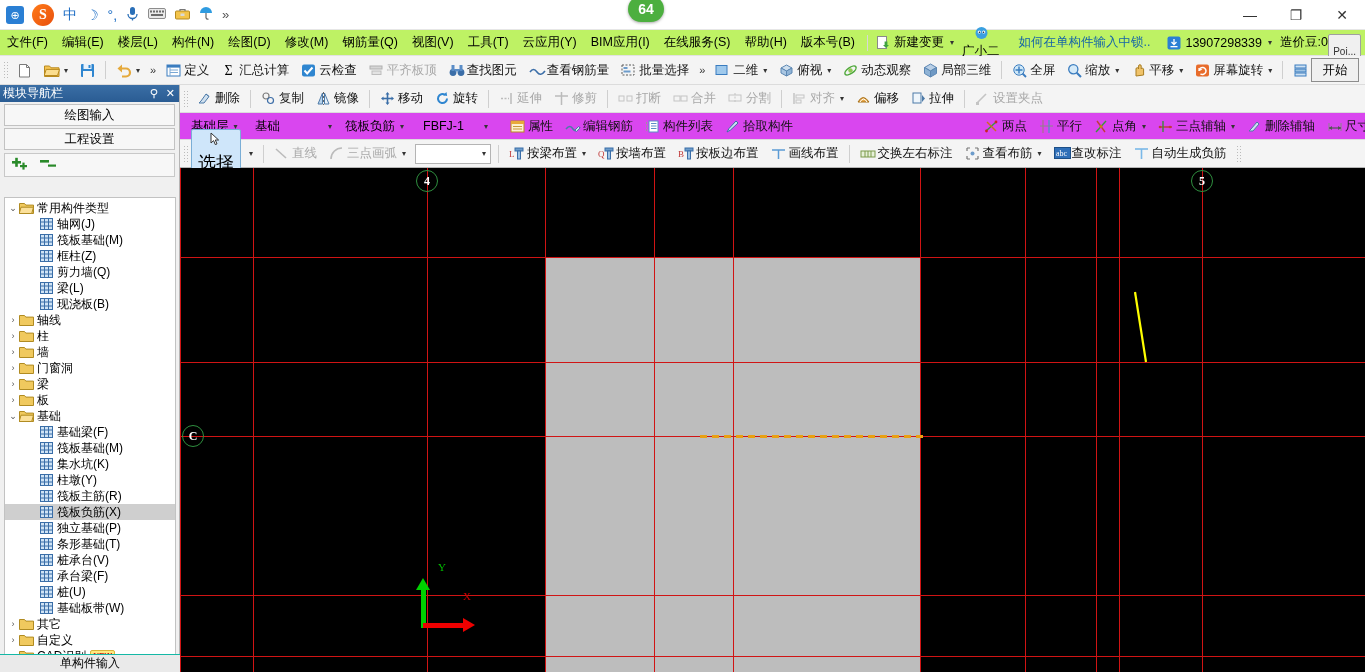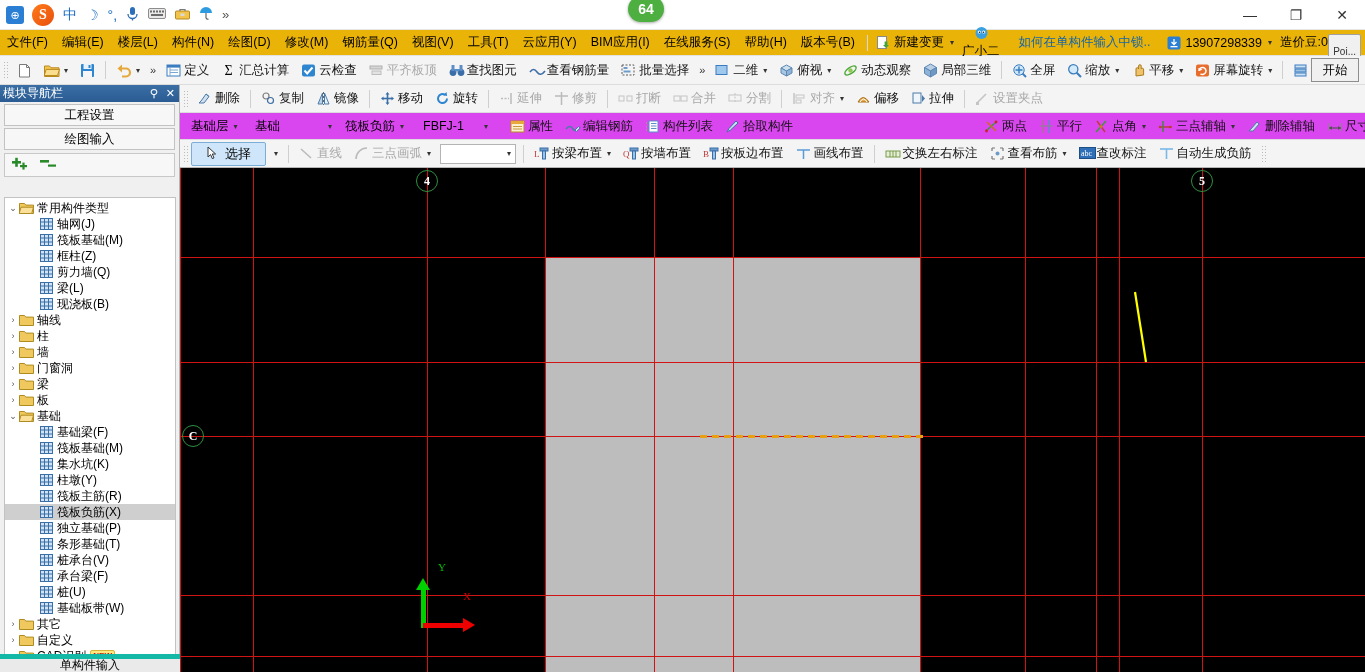--- a/index.html
+++ b/index.html
@@ -42,21 +42,21 @@
   }
   .ime-item { font-size:14px; color:#1b6cc4; }
   .ime-kb { font-size:13px; color:#555; }
   .win-ctrl { position:absolute; right:0; top:0; height:30px; display:flex; align-items:center; }
   .win-btn { width:46px;height:30px;display:flex;align-items:center;justify-content:center;
              font-size:14px;color:#333; }
 
   
   .menubar {
     position:absolute; left:0; top:30px; width:1365px; height:26px;
-    background:#eab308; display:flex; align-items:center;
+    background:#bef264; display:flex; align-items:center;
     border-bottom:1px solid #e2e2e2;
   }
   .menu-item { padding:3px 7px; font-size:12.5px; color:#000; white-space:nowrap; cursor:default; }
   .menu-sep { width:1px;height:16px;background:#d8d8d8;margin:0 5px; }
   .menu-extra { display:flex; align-items:center; gap:4px; font-size:12.5px; white-space:nowrap;}
   .mi-icon { width:14px;height:14px;display:inline-block;vertical-align:middle; }
   .green-link { color:#1565a8; }
   .caret { font-size:8px; color:#333; margin-left:2px; }
   .poi-tip {
     position:absolute; right:4px; top:34px; background:#f0f0f0; border:1px solid #a0a0a0;
@@ -96,22 +96,22 @@
     padding:0 2px 0 5px; margin:0 3px; color:#000;
   }
   .combo .cb-caret { font-size:8px; color:#333; padding-left:5px; padding-right:2px;}
   .flatcombo {
     display:flex;align-items:center; height:20px; font-size:12.5px; color:#000;
     padding:0 2px 0 4px; margin:0 1px;
   }
   .flatcombo .cb-caret { font-size:8px; color:#333; padding:0 5px; }
 
   .sel-btn {
-    display:flex;align-items:center;gap:4px;padding:2px 14px;font-size:13px;
-    background:#cfe6fa; border:1px solid #7aaed6; border-radius:2px; color:#000;
+    display:flex;align-items:center;gap:4px;padding:2px 6px;font-size:18px;
+    background:#cfe6fa; border:1px solid #7aaed6; border-radius:2px; color:#000;flex-direction:column;
   }
 
   
   .navpanel {
     position:absolute; left:0; top:85px; width:180px; height:587px;
     background:#f0f0f0; border-right:1px solid #b5b5b5;
   }
   .nav-title {
     height:17px; background:linear-gradient(#3a6ea5,#2a5c93);
     display:flex;align-items:center; color:#fff; font-size:12px; padding-left:3px;
@@ -138,21 +138,21 @@
   .folder { width:15px;height:13px;flex:0 0 auto;margin-right:3px; }
   .leaficon { width:15px;height:14px;flex:0 0 auto;margin-right:3px; }
   .tlabel { font-size:12px; }
   .newbadge {
     margin-left:4px; background:#ffe97f; border:1px solid #d8b43a; color:#c01a1a;
     font-size:8px; font-weight:bold; padding:0 2px; border-radius:2px; line-height:10px;
     font-family:"Liberation Sans",sans-serif;
   }
   .nav-bottom {
     position:absolute; left:0; bottom:0; width:180px; height:18px;
-    background:#eaeaea; border-top:5px solid #14b8a6;
+    background:#eaeaea; border-top:1px solid #14b8a6;
     display:flex;align-items:center;justify-content:center;font-size:12px;color:#000;
   }
 
   
   .canvas {
     position:absolute; left:180px; top:168px; width:1185px; height:504px;
     background:#000; overflow:hidden;
   }
   .gl-v { position:absolute; top:0; width:1px; height:504px; background:#d01414; }
   .gl-h { position:absolute; left:0; width:1185px; height:1px; background:#d01414; }
@@ -902,22 +902,22 @@
     <div class="grip"></div>
   </div>
 
   <div class="navpanel">
     <div class="nav-title">
       <span>模块导航栏</span>
       <span class="spacer"></span>
       <span class="tb-ic">⚲</span>
       <span class="tb-ic">✕</span>
     </div>
+    <div class="nav-btn">绘图输入</div>
     <div class="nav-btn">工程设置</div>
-    <div class="nav-btn">绘图输入</div>
     <div class="nav-tools">
       <span>
         <svg width="20" height="16" viewBox="0 0 20 16">
             <g fill="#2a8a2a">
               <rect x="1" y="5" width="9" height="2.6"></rect>
               <rect x="4.2" y="1.8" width="2.6" height="9"></rect>
               <rect x="9" y="9" width="7" height="2.2"></rect>
               <rect x="11.4" y="6.6" width="2.2" height="7"></rect>
             </g>
           </svg>

